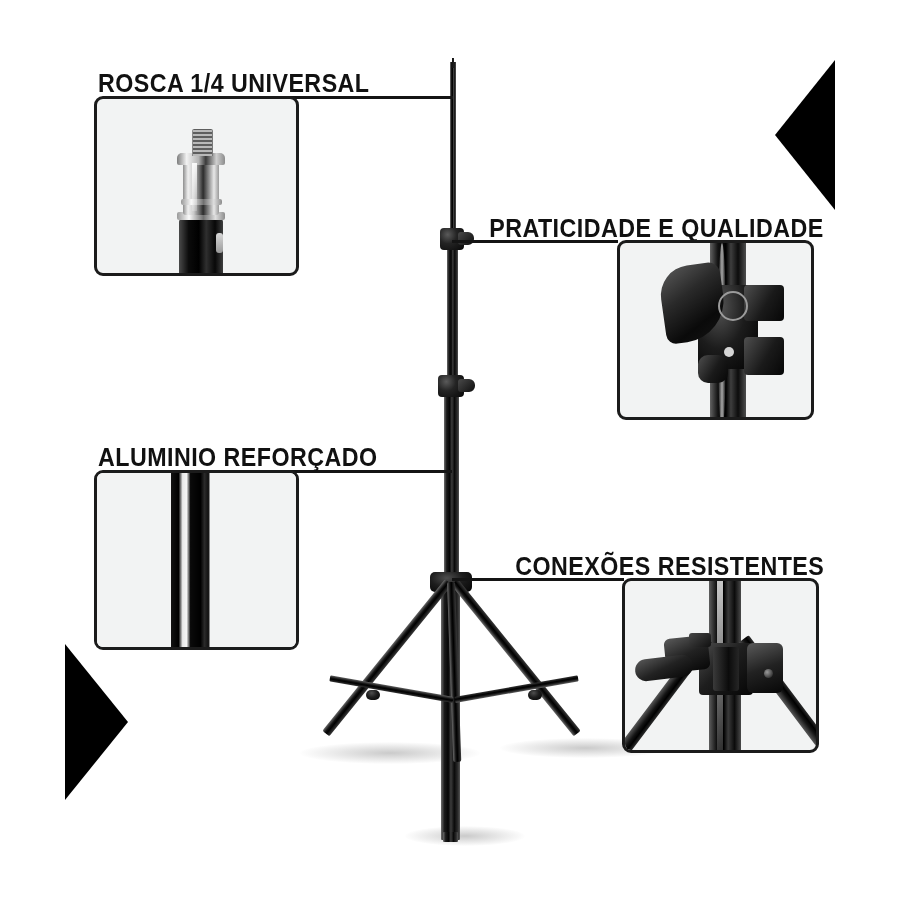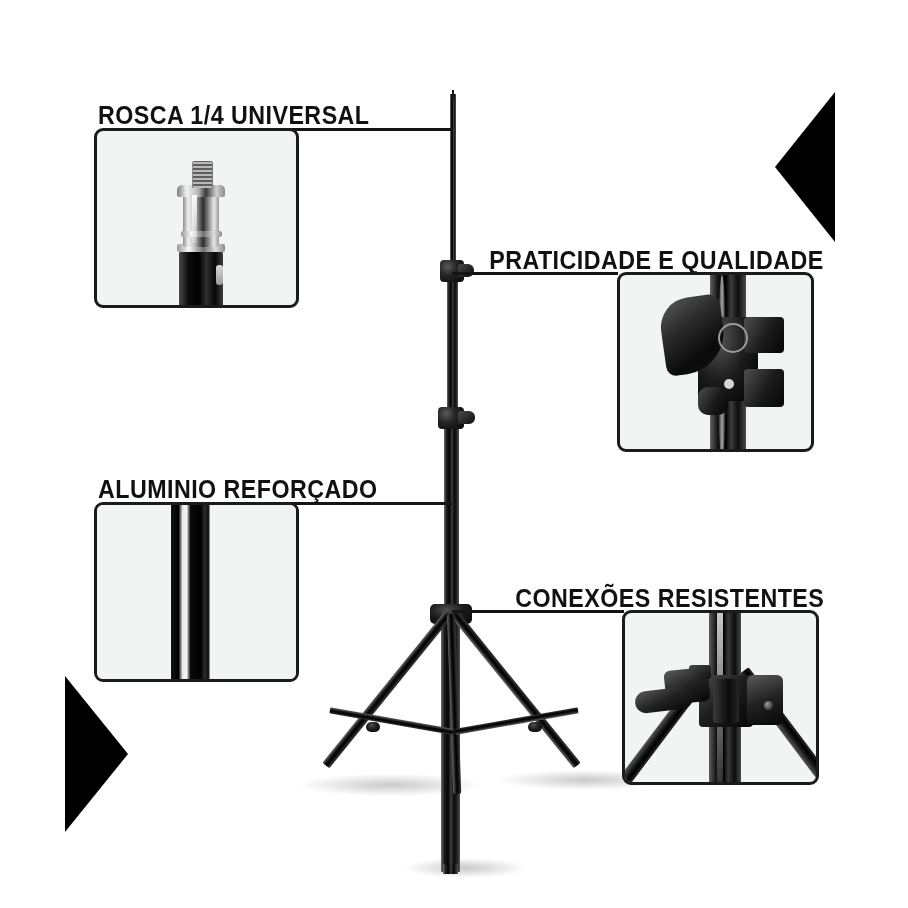--- a/index.html
+++ b/index.html
@@ -2,21 +2,21 @@
 <html><head>
 <meta charset="utf-8">
 <style>
   html,body{margin:0;padding:0;background:#ffffff;}
   body{
     width:908px;height:908px;
     font-family:"Liberation Sans", sans-serif;
     overflow:hidden;
     position:relative;
   }
-  #canvas{position:absolute;inset:0;background:#ffffff;margin-top:32px;}
+  #canvas{position:absolute;inset:0;background:#ffffff;}
 
   
   .corner-arrow{position:absolute;width:0;height:0;}
   .corner-arrow.left-point{
     border-top:75px solid transparent;
     border-bottom:75px solid transparent;
     border-right:60px solid #000000;
   }
   .corner-arrow.right-point{
     border-top:78px solid transparent;

